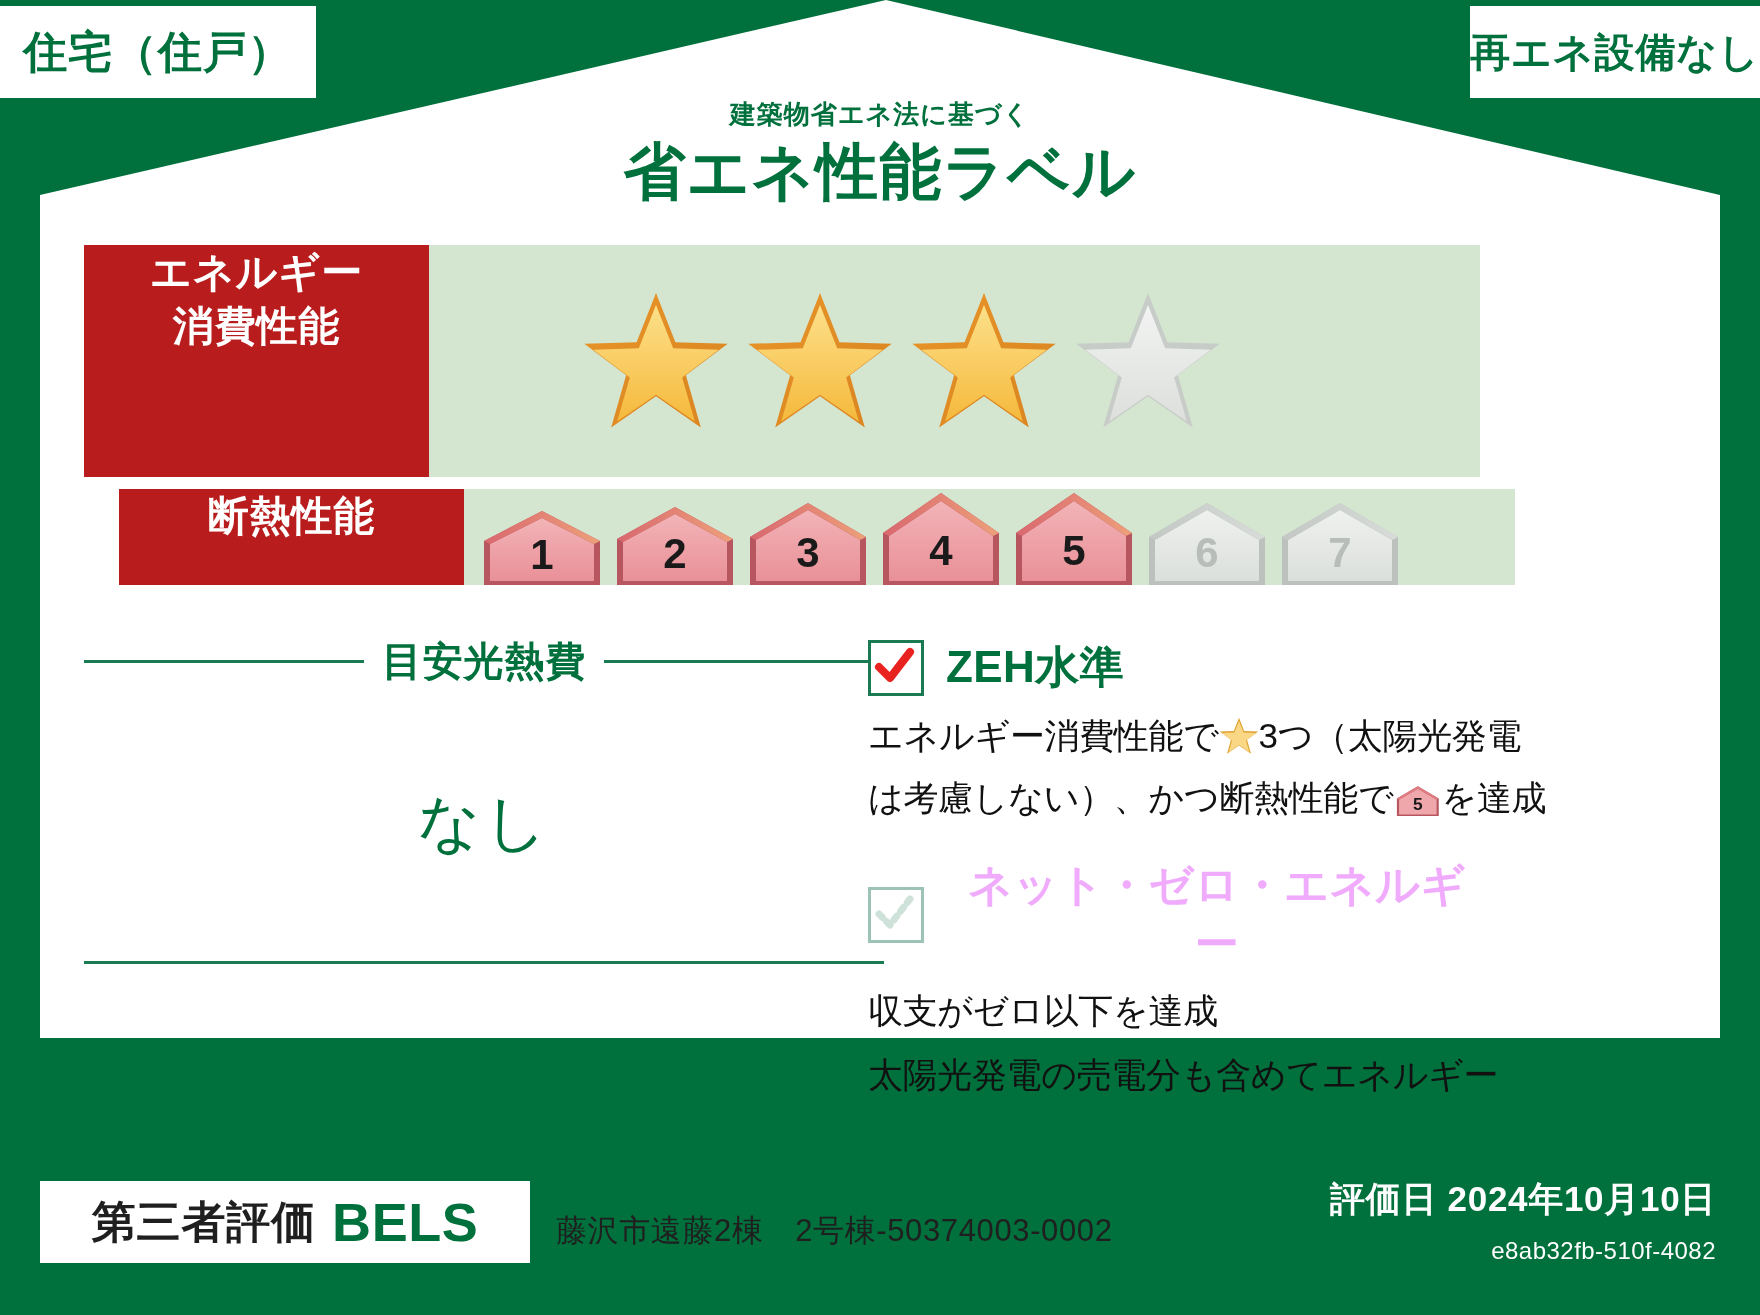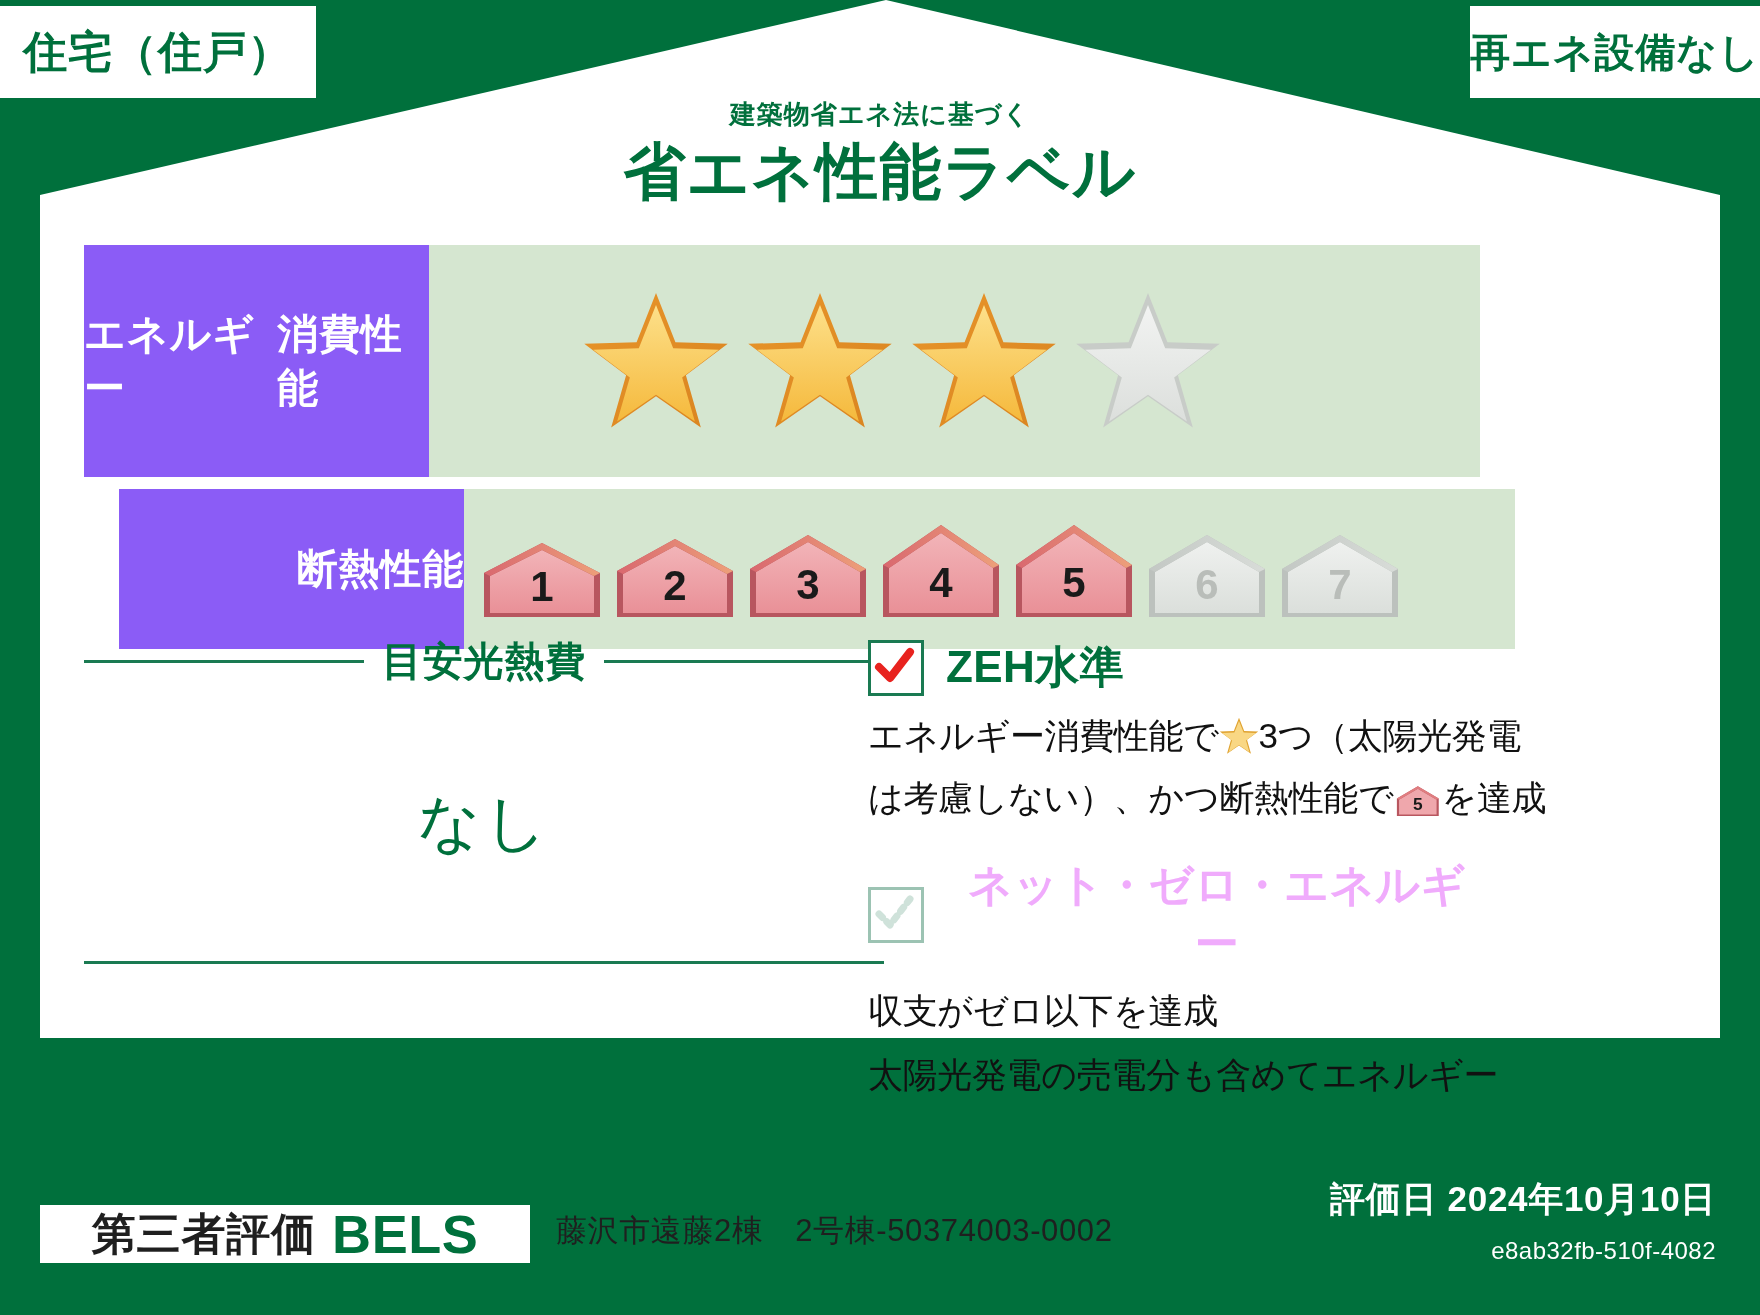--- a/index.html
+++ b/index.html
@@ -31,24 +31,24 @@
   
   .title-block{
     position:absolute;left:0;right:0;top:100px;text-align:center;color:#00703c;
   }
   .title-small{font-size:26px;font-weight:bold;letter-spacing:.04em;line-height:1.1;}
   .title-large{font-size:62px;font-weight:bold;letter-spacing:.02em;line-height:1.25;margin-top:4px;}
 
   
   .row{position:absolute;display:flex;height:232px;}
   .row-energy{left:84px;top:245px;width:1396px;height:232px;}
-  .row-insul{left:84px;top:489px;width:1396px;height:160px;padding-left:35px;}
+  .row-insul{left:84px;top:489px;width:1396px;height:96px;padding-left:35px;}
   .row-label{
-    width:345px;flex:0 0 345px;background:#8b5cf6;color:#fff;
-    display:flex;flex-direction:row;align-items:center;justify-content:flex-end;
+    width:345px;flex:0 0 345px;background:#b91c1c;color:#fff;
+    display:flex;flex-direction:column;align-items:center;justify-content:flex-start;
     font-size:41px;font-weight:bold;line-height:1.32;letter-spacing:.02em;
   }
   .row-panel{
     flex:1;background:#d5e6d0;display:flex;align-items:center;
   }
   .stars-wrap{display:flex;align-items:center;gap:14px;margin-left:152px;}
   .houses-wrap{display:flex;align-items:flex-end;margin-left:12px;}
 
   
   .star-svg{width:150px;height:142px;display:block;}
@@ -82,21 +82,21 @@
     white-space:nowrap;
   }
   .zeh-desc.second{margin-top:12px;}
   .inline-star{display:inline-block;vertical-align:-7px;width:40px;height:38px;}
   .inline-house{display:inline-block;vertical-align:-10px;width:48px;height:40px;}
   .zeh-block-2{margin-top:34px;}
 
   
   .footer{position:absolute;left:0;right:0;bottom:0;height:280px;}
   .bels-badge{
-    position:absolute;left:40px;bottom:52px;width:490px;height:58px;background:#fff;
+    position:absolute;left:40px;bottom:52px;width:490px;height:82px;background:#fff;
     display:flex;align-items:center;justify-content:center;gap:16px;
   }
   .bels-jp{font-size:44px;font-weight:bold;color:#1f1f1f;letter-spacing:.02em;}
   .bels-en{font-size:54px;font-weight:bold;color:#00703c;letter-spacing:.01em;}
   .footer-addr{
     position:absolute;left:556px;bottom:63px;color:#1f1f1f;font-size:31px;
     letter-spacing:.02em;white-space:nowrap;
   }
   .footer-date{
     position:absolute;right:44px;bottom:92px;color:#fff;font-size:35px;font-weight:bold;

